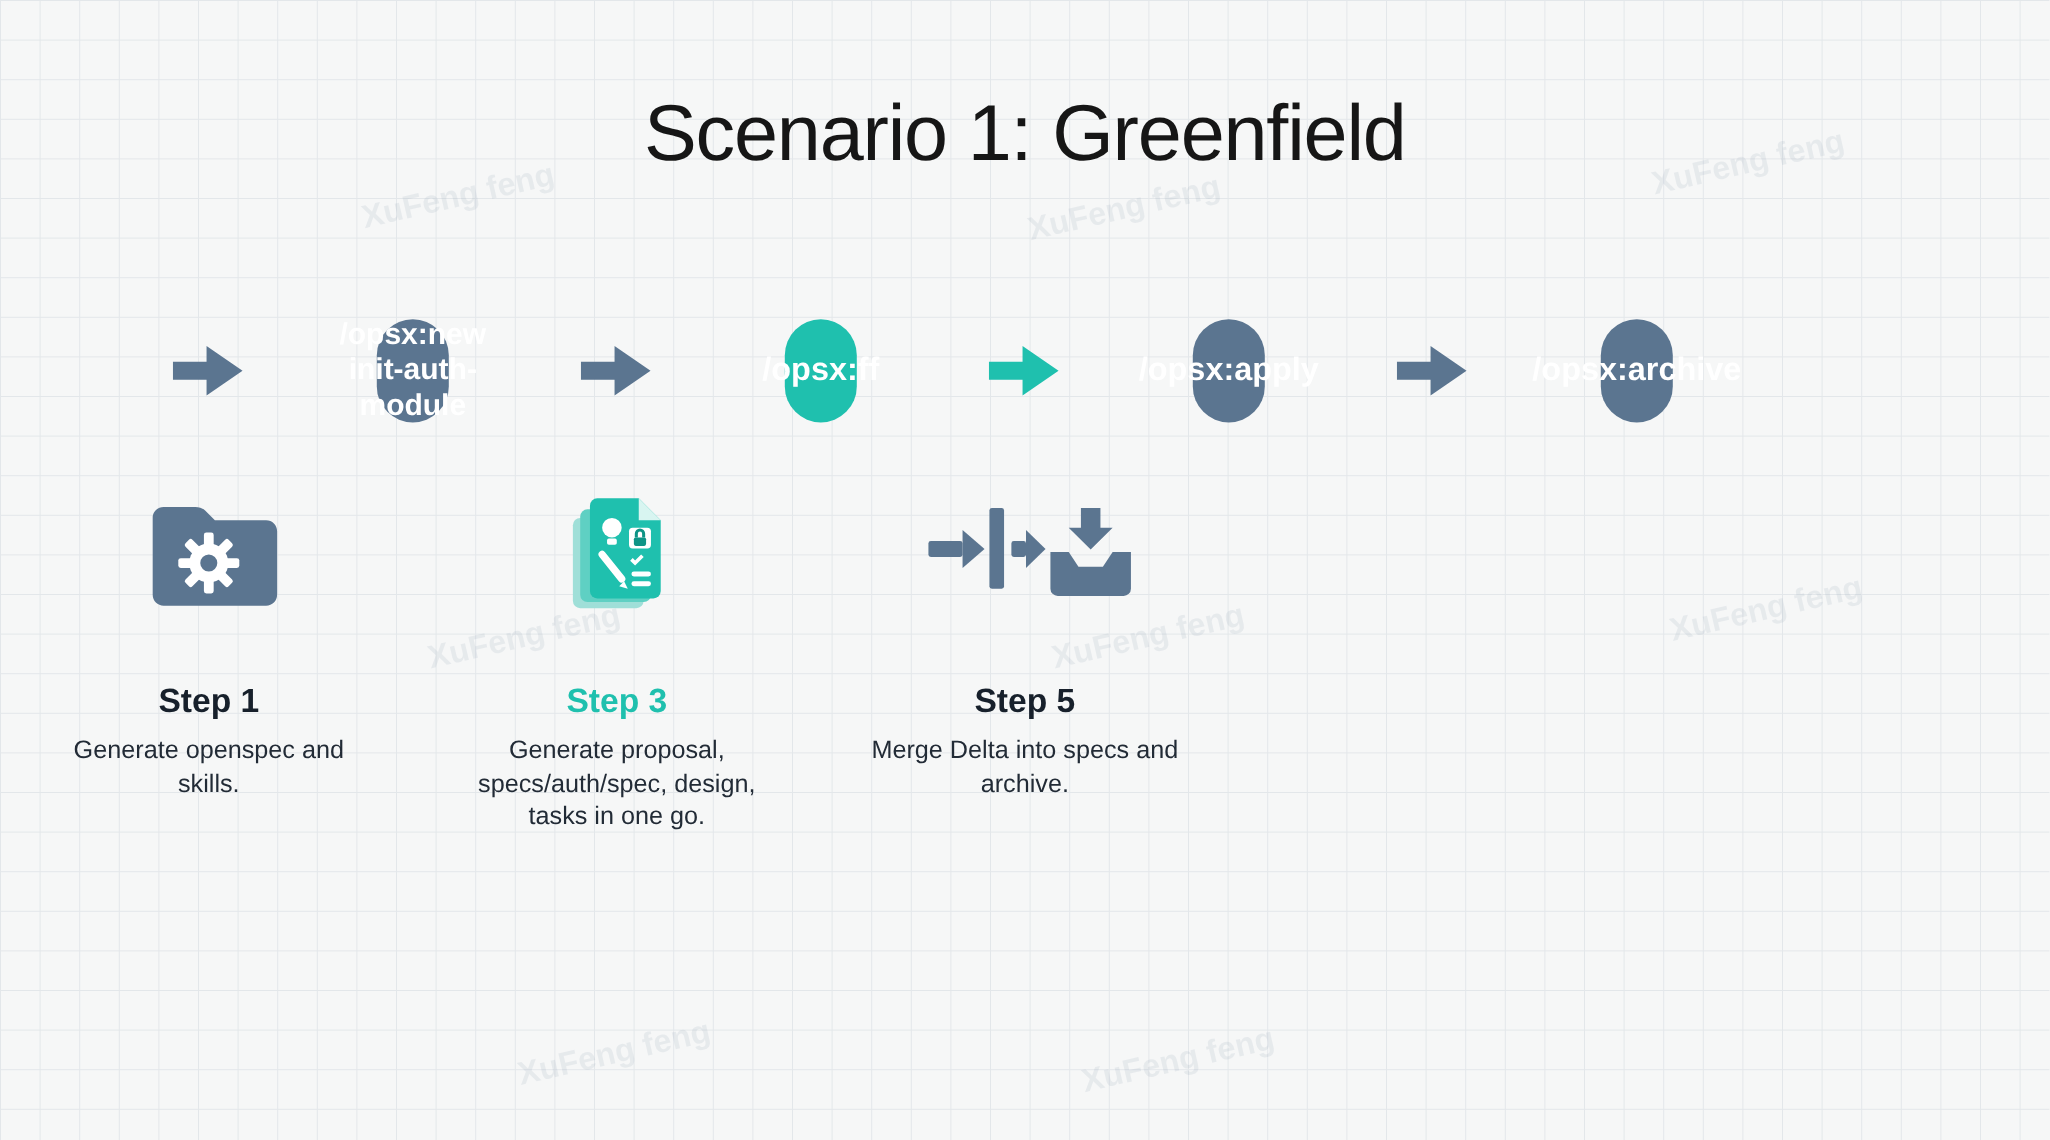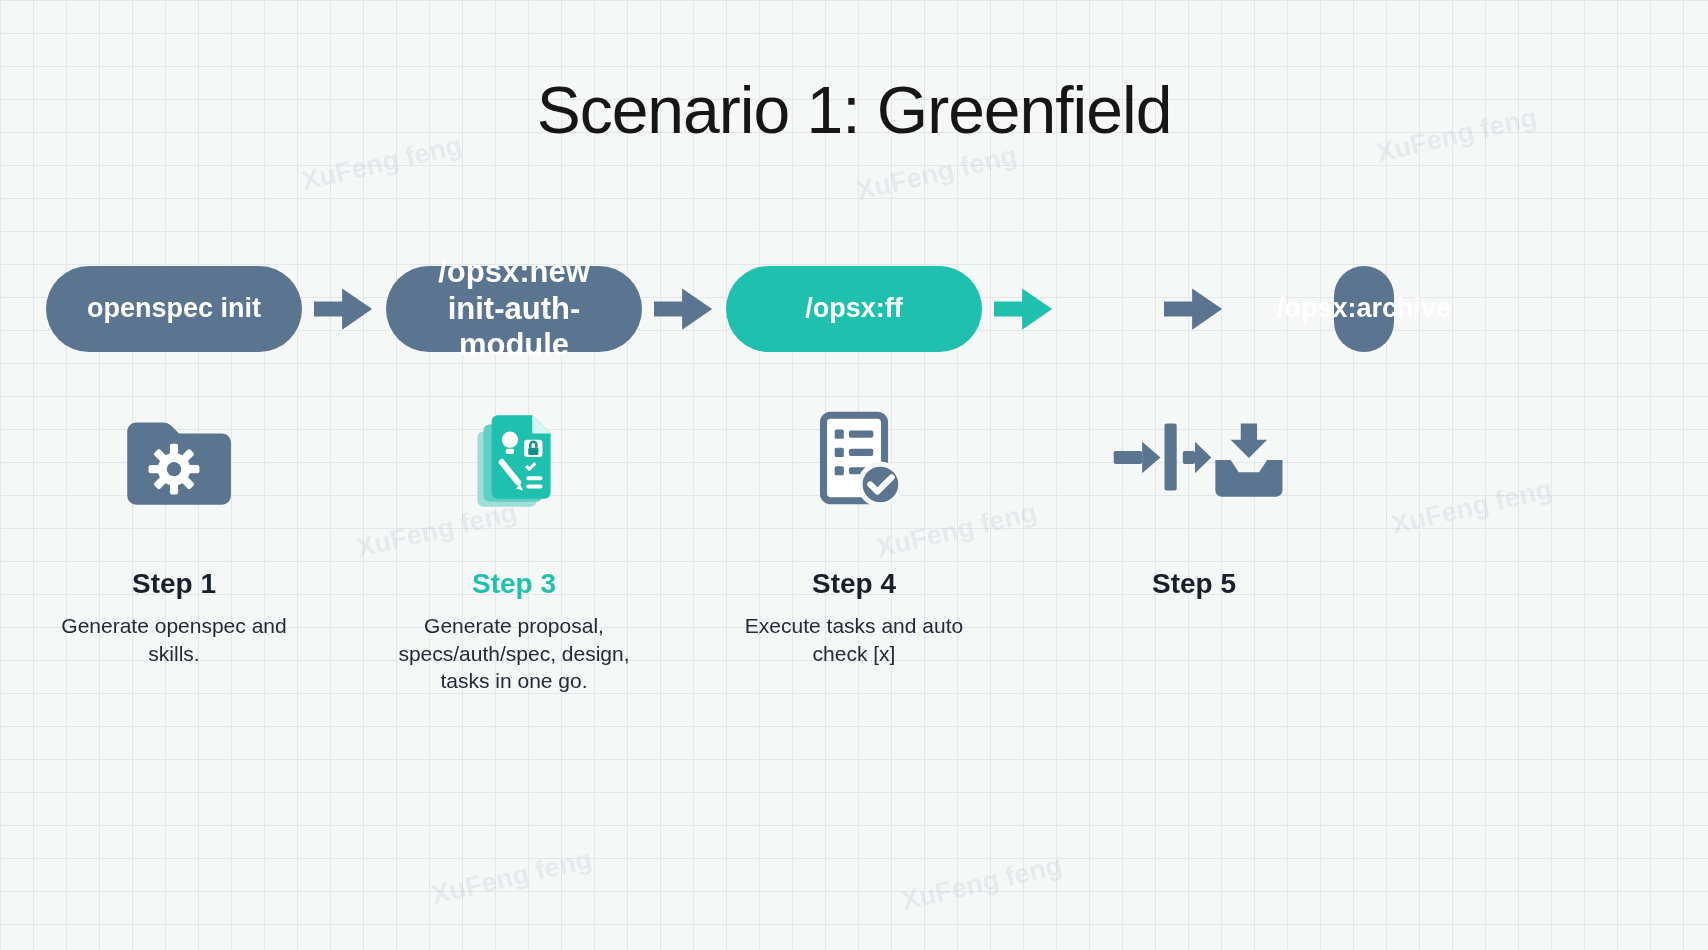--- a/index.html
+++ b/index.html
@@ -61,21 +61,21 @@
   }
   .pill.teal { background: #1fc0ae; }
   .pill-label {
     color: #ffffff;
     font-size: 27px;
     font-weight: 700;
     text-align: center;
     white-space: pre-line;
     line-height: 1.18;
   }
-  .pill.two-line .pill-label { font-size: 31px; }
+  .pill.two-line .pill-label { font-size: 25px; }
   .flow-arrow { display: flex; align-items: center; justify-content: center; }
   .flow-arrow svg { display: block; }
   .arrow-slate { fill: #5b7590; }
   .arrow-teal { fill: #1fc0ae; }
 
   .detail-row { margin-top: 40px; }
   .detail-cell {
     display: flex;
     flex-direction: column;
     align-items: center;
@@ -122,23 +122,20 @@
   <span class="watermark" style="left:1390px; top:492px;">XuFeng feng</span>
   <span class="watermark" style="left:430px; top:862px;">XuFeng feng</span>
   <span class="watermark" style="left:900px; top:868px;">XuFeng feng</span>
 
   <h1 class="title">Scenario 1: Greenfield</h1>
 
   <div class="pipeline">
 
     <div class="grid9">
 
-      <div class="pill">
-        <span class="pill-label">openspec init</span>
-      </div>
 
       <div class="flow-arrow">
         <svg width="60" height="46" viewBox="0 0 64 48">
             <polygon class="arrow-slate" points="0,16 30,16 30,2 62,24 30,46 30,32 0,32"></polygon>
           </svg>
       </div>
 
       <div class="pill two-line">
         <span class="pill-label">/opsx:new
 init-auth-module</span>
@@ -153,20 +150,23 @@
       <div class="pill teal">
         <span class="pill-label">/opsx:ff</span>
       </div>
 
       <div class="flow-arrow">
         <svg width="60" height="46" viewBox="0 0 64 48">
             <polygon class="arrow-teal" points="0,16 30,16 30,2 62,24 30,46 30,32 0,32"></polygon>
           </svg>
       </div>
 
+      <div class="pill">
+        <span class="pill-label">/opsx:apply</span>
+      </div>
 
       <div class="flow-arrow">
         <svg width="60" height="46" viewBox="0 0 64 48">
             <polygon class="arrow-slate" points="0,16 30,16 30,2 62,24 30,46 30,32 0,32"></polygon>
           </svg>
       </div>
 
       <div class="pill">
         <span class="pill-label">/opsx:archive</span>
       </div>
@@ -213,52 +213,34 @@
             <polygon points="66,86 69,92 62,90" fill="#ffffff"></polygon>
             <path d="M72 68 l3 3 l6 -6" stroke="#ffffff" stroke-width="3" fill="none"></path>
             <rect x="72" y="78" width="16" height="4" rx="2" fill="#ffffff"></rect>
             <rect x="72" y="86" width="16" height="4" rx="2" fill="#ffffff"></rect>
           </svg>
         </div>
         <div class="step-title teal">Step 3</div>
         <div class="step-desc">Generate proposal, specs/auth/spec, design, tasks in one go.</div>
       </div>
 
-      <div class="detail-cell">
-        <div class="icon-box">
-          <svg width="122" height="122" viewBox="0 0 120 120">
-            <rect x="30" y="18" width="60" height="84" rx="7" fill="#ffffff" stroke="#5b7590" stroke-width="7"></rect>
-            <g fill="#5b7590">
-              <rect x="41" y="32" width="9" height="9" rx="1.5"></rect>
-              <rect x="55" y="33" width="24" height="7" rx="2"></rect>
-              <rect x="41" y="50" width="9" height="9" rx="1.5"></rect>
-              <rect x="55" y="51" width="24" height="7" rx="2"></rect>
-              <rect x="41" y="68" width="9" height="9" rx="1.5"></rect>
-              <rect x="55" y="69" width="24" height="7" rx="2"></rect>
-            </g>
-            <circle cx="86" cy="86" r="20" fill="#5b7590" stroke="#f6f7f7" stroke-width="5"></circle>
-            <path d="M76 86 l7 7 l14 -14" stroke="#ffffff" stroke-width="6" fill="none" stroke-linecap="round" stroke-linejoin="round"></path>
-          </svg>
-        </div>
-        <div class="step-title">Step 4</div>
-        <div class="step-desc">Execute tasks and auto check [x]</div>
-      </div>
 
       <div class="detail-cell">
         <div class="icon-box">
           <svg width="186" height="122" viewBox="0 0 182 120">
             <g fill="#5b7590">
               <rect x="62" y="26" width="12" height="66" rx="2"></rect>
               <rect x="12" y="53" width="28" height="13" rx="2"></rect>
               <polygon points="40,44 40,75 58,59.5"></polygon>
               <rect x="80" y="53" width="12" height="13" rx="2"></rect>
               <polygon points="92,44 92,75 108,59.5"></polygon>
               <path d="M112 62h15l8 12h20l8-12h15v30a6 6 0 0 1-6 6h-54a6 6 0 0 1-6-6z"></path>
               <polygon points="137,26 153,26 153,42 163,42 145,60 127,42 137,42"></polygon>
             </g>
           </svg>
         </div>
         <div class="step-title">Step 5</div>
+        <div class="step-desc">Merge Delta into specs and archive.</div>
       </div>
 
     </div>
   </div>
 </div>
 
 </body></html>

